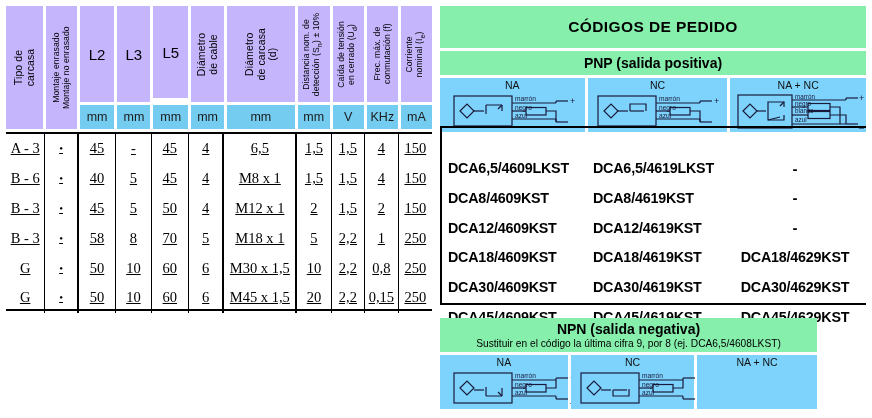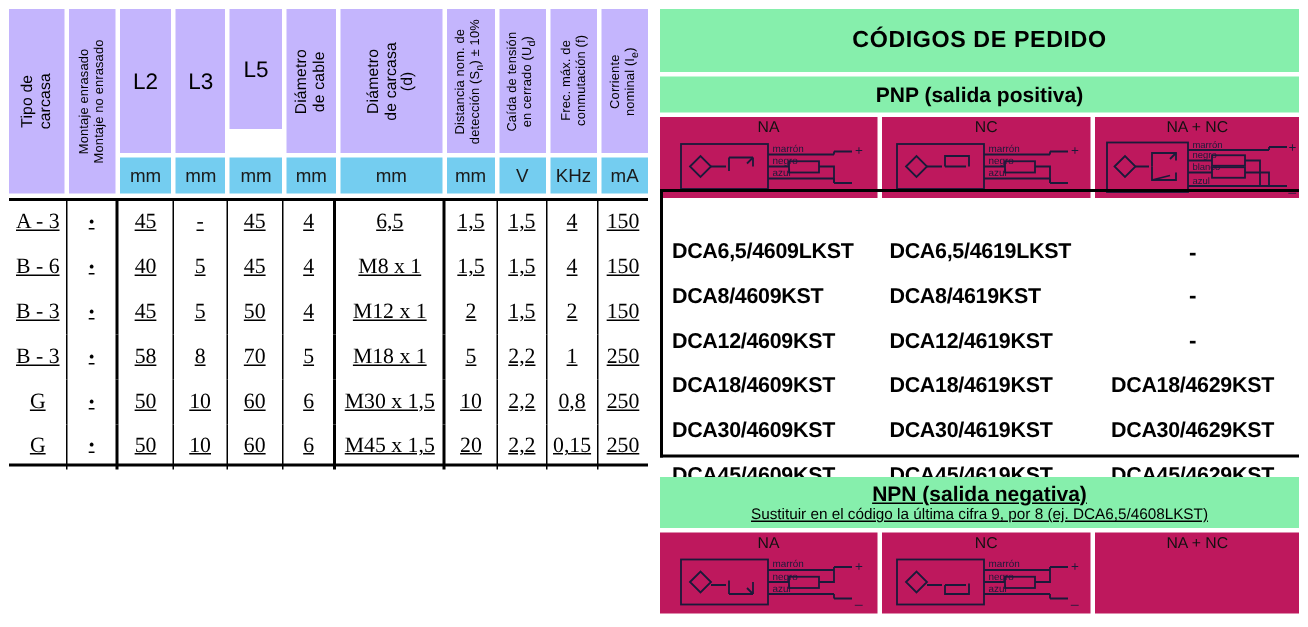--- a/index.html
+++ b/index.html
@@ -116,21 +116,21 @@
     margin-top: 3px;
     font-size: 14px;
     font-weight: bold;
   }
   .diag-row {
     display: flex;
     margin-top: 3px;
     height: 54px;
   }
   .diag-cell {
-    background: #be185d;
+    background: #7dd3fc;
     margin-right: 3px;
     position: relative;
   }
   .diag-cell:last-child { margin-right: 0; }
   .diag-label {
     position: absolute; top: 1px; left: 0; width: 100%;
     text-align: center;
     font-size: 10.5px;
     color: #111;
   }
@@ -161,22 +161,21 @@
     justify-content: center;
     padding-left: 0;
     font-size: 15px;
   }
   .c-cell.ctr { justify-content: center; padding-left: 0; }
 
   
   #npn-panel {
     position: absolute;
     left: 440px; top: 318px;
-    width: 426px;
-    text-decoration: underline;
+    width: 377px;
   }
   #band-npn {
     height: 34px;
     padding-top: 1px;
   }
   #npn-title {
     font-size: 14px;
     font-weight: bold;
     line-height: 16px;
   }
@@ -205,21 +204,21 @@
     </div>
 
     <div class="hdr-cell" style="width:38px;height:96px">
       <div class="horiz-text">L2</div>
     </div>
 
     <div class="hdr-cell" style="width:36px;height:96px">
       <div class="horiz-text">L3</div>
     </div>
 
-    <div class="hdr-cell" style="width:38px;height:80px">
+    <div class="hdr-cell" style="width:38px;height:92px">
       <div class="horiz-text">L5</div>
     </div>
 
     <div class="hdr-cell" style="width:36px;height:96px">
       <div class="vert-wrap">
           <div class="vert-text">Diámetro<br>de cable</div>
         </div>
     </div>
 
     <div class="hdr-cell" style="width:74px;height:96px">

